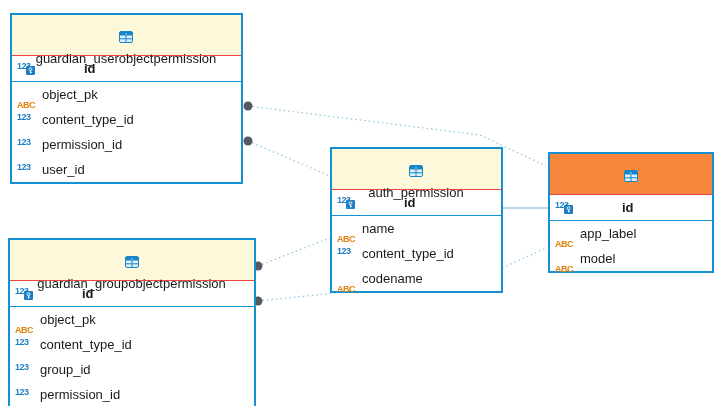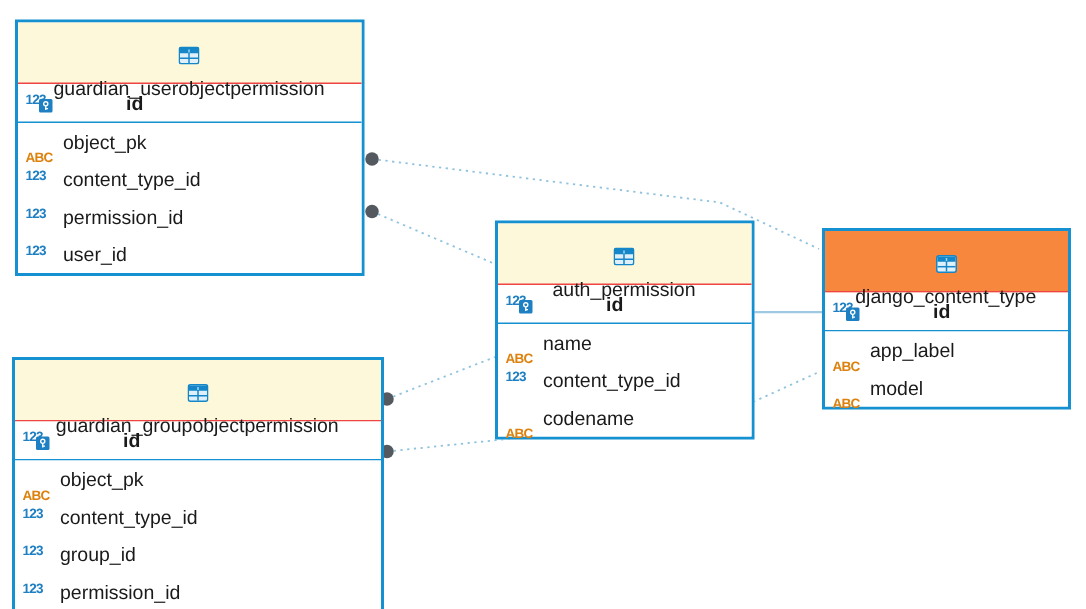--- a/index.html
+++ b/index.html
@@ -187,21 +187,20 @@
     <div class="er-header hdr-orange">
       <span class="table-glyph">
         <svg width="14" height="12" viewBox="0 0 14 12">
             <rect x="0.5" y="0.5" width="13" height="11" rx="1.5" fill="#dff0fa" stroke="#1586c8"></rect>
             <path d="M1 1h12v3.5H1z" fill="#1586c8"></path>
             <line x1="7" y1="2" x2="7" y2="11" stroke="#1586c8"></line>
             <line x1="7" y1="2" x2="7" y2="4" stroke="#9fd4f0"></line>
             <line x1="1" y1="7.8" x2="13" y2="7.8" stroke="#1586c8"></line>
           </svg>
       </span>
-      <span>django_content_type</span>
     </div>
     <div class="er-row pk-row">
       <span class="type-icon ti-num"><span>123</span><span class="key-badge">
             <svg width="7" height="7" viewBox="0 0 7 7">
               <circle cx="3.5" cy="2.2" r="1.4" fill="none" stroke="#ffffff" stroke-width="0.9"></circle>
               <line x1="3.5" y1="3.6" x2="3.5" y2="6.4" stroke="#ffffff" stroke-width="0.9"></line>
               <line x1="3.5" y1="5.4" x2="5" y2="5.4" stroke="#ffffff" stroke-width="0.9"></line>
             </svg>
           </span></span>
       <span class="pk-name">id</span>

